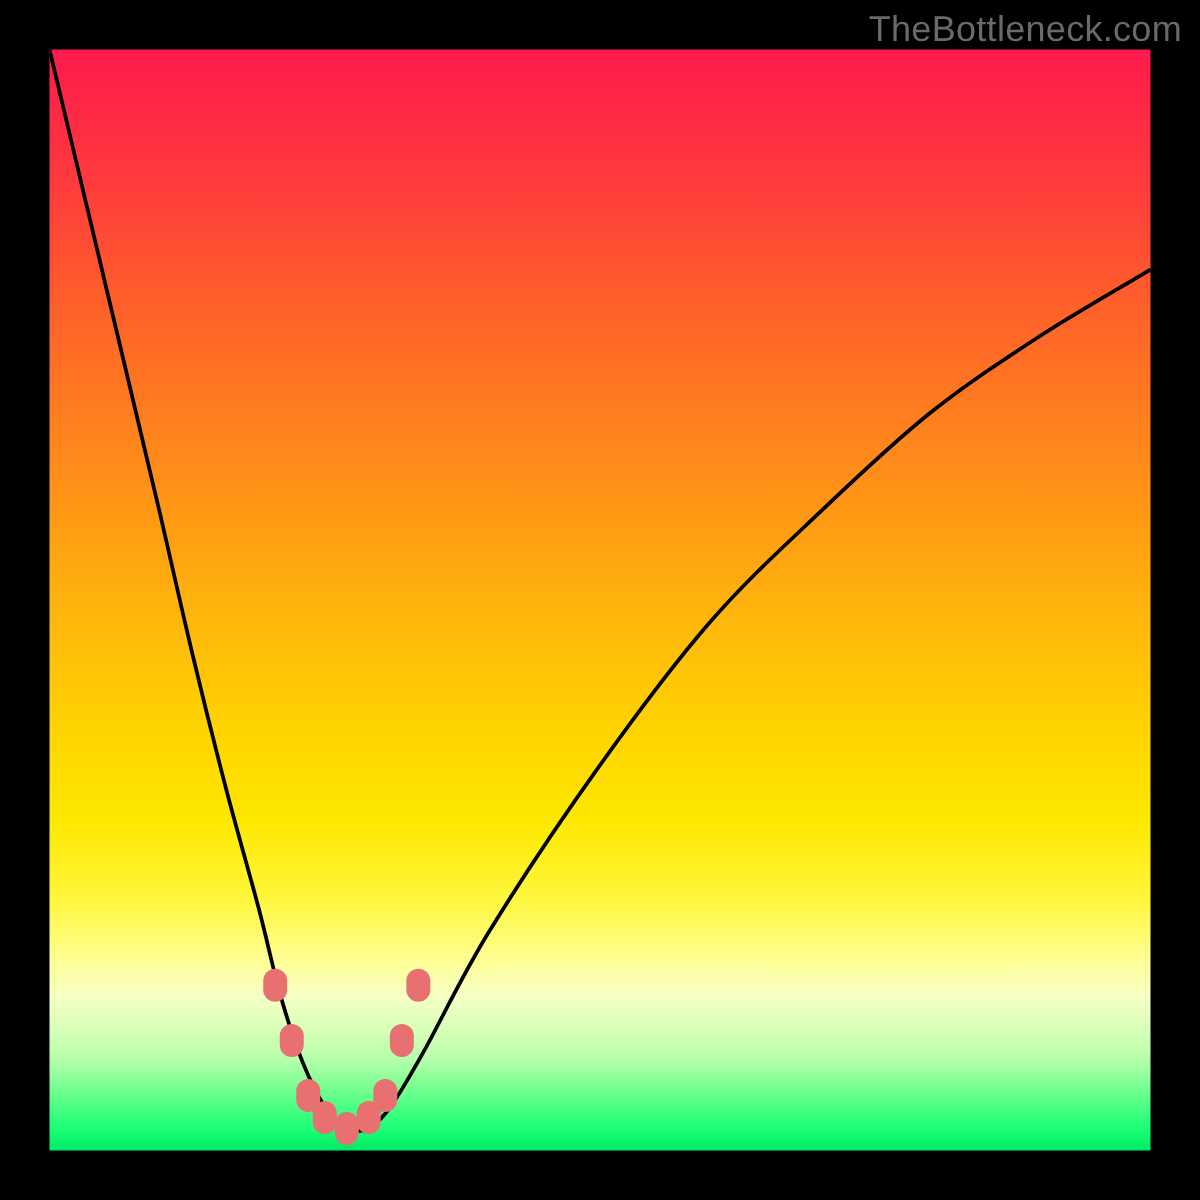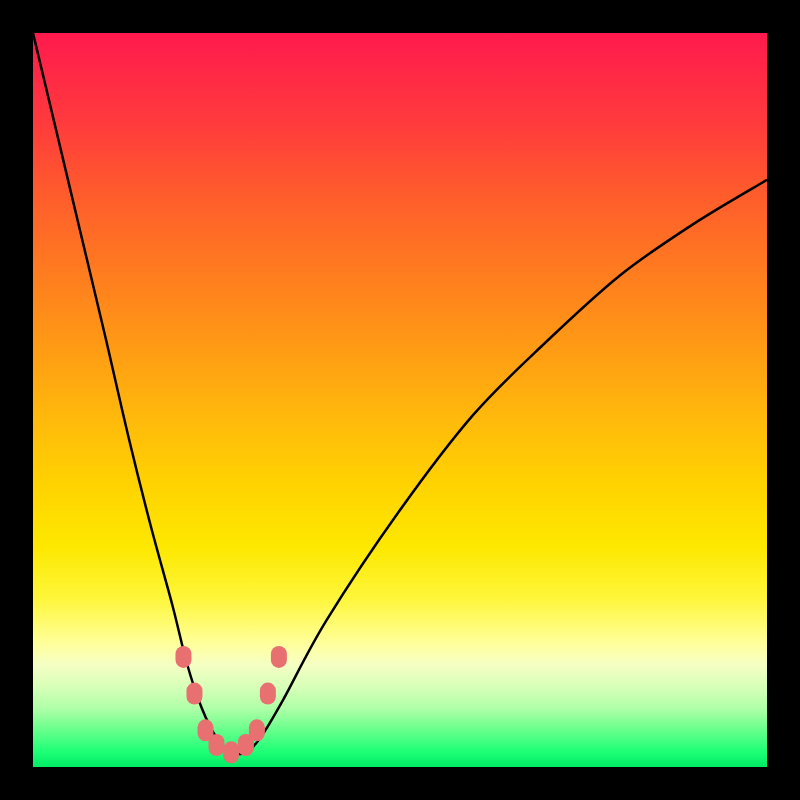--- a/index.html
+++ b/index.html
@@ -64,20 +64,21 @@
   }
   .marker {
     fill: #e87070;
     stroke: none;
   }
 </style>
 </head>
 <body>
 
 <div class="frame">
+  <div class="watermark">TheBottleneck.com</div>
   <div class="plot">
     <svg class="curve" viewBox="0 0 734 734" preserveAspectRatio="none">
       <path d="M 0,0 C 6.116666666666667,25.689999999999998 24.46666666666667,102.75999999999999 36.7,154.14 C 48.93333333333334,205.51999999999998 63.61333333333334,266.6866666666667 73.4,308.28000000000003 C 83.18666666666667,349.87333333333333 88.08,373.1166666666667 95.42,403.7 C 102.76,434.2833333333333 110.1,463.6433333333333 117.44,491.78 C 124.78,519.9166666666666 133.34333333333333,549.2766666666666 139.46,572.52 C 145.57666666666668,595.7633333333333 149.24666666666667,614.1133333333333 154.14,631.24 C 159.0333333333333,648.3666666666667 163.92666666666665,663.0466666666666 168.82,675.28 C 173.71333333333334,687.5133333333333 178.60666666666665,697.3 183.5,704.64 C 188.39333333333335,711.98 193.2866666666667,716.8733333333333 198.18,719.32 C 203.07333333333332,721.7666666666668 207.96666666666664,721.7666666666668 212.85999999999999,719.32 C 217.75333333333333,716.8733333333333 221.42333333333332,713.2033333333334 227.54,704.64 C 233.65666666666667,696.0766666666666 238.55,687.5133333333333 249.56000000000003,667.94 C 260.57000000000005,648.3666666666668 274.0266666666667,619.0066666666667 293.6,587.2 C 313.17333333333335,555.3933333333334 342.53333333333336,511.35333333333335 367,477.1 C 391.46666666666664,442.8466666666667 415.93333333333334,409.81666666666666 440.4,381.68 C 464.8666666666666,353.54333333333335 489.33333333333326,331.52333333333337 513.8,308.28000000000003 C 538.2666666666667,285.0366666666667 562.7333333333333,261.7933333333333 587.2,242.21999999999997 C 611.6666666666667,222.64666666666665 636.1333333333333,206.74333333333337 660.6,190.84000000000003 C 685.0666666666667,174.9366666666667 721.7666666666667,154.13999999999996 734,146.79999999999995" id="curvePath" fill="none" stroke="#000" stroke-width="2.5"></path>
       <g id="markerLayer">
           <rect x="142.47" y="612.9" width="16" height="22" rx="8" class="marker"></rect>
           <rect x="153.48" y="649.6" width="16" height="22" rx="8" class="marker"></rect>
           <rect x="164.48999999999998" y="686.3" width="16" height="22" rx="8" class="marker"></rect>
           <rect x="175.5" y="700.98" width="16" height="22" rx="8" class="marker"></rect>
           <rect x="190.18" y="708.32" width="16" height="22" rx="8" class="marker"></rect>
           <rect x="204.85999999999999" y="700.98" width="16" height="22" rx="8" class="marker"></rect>

